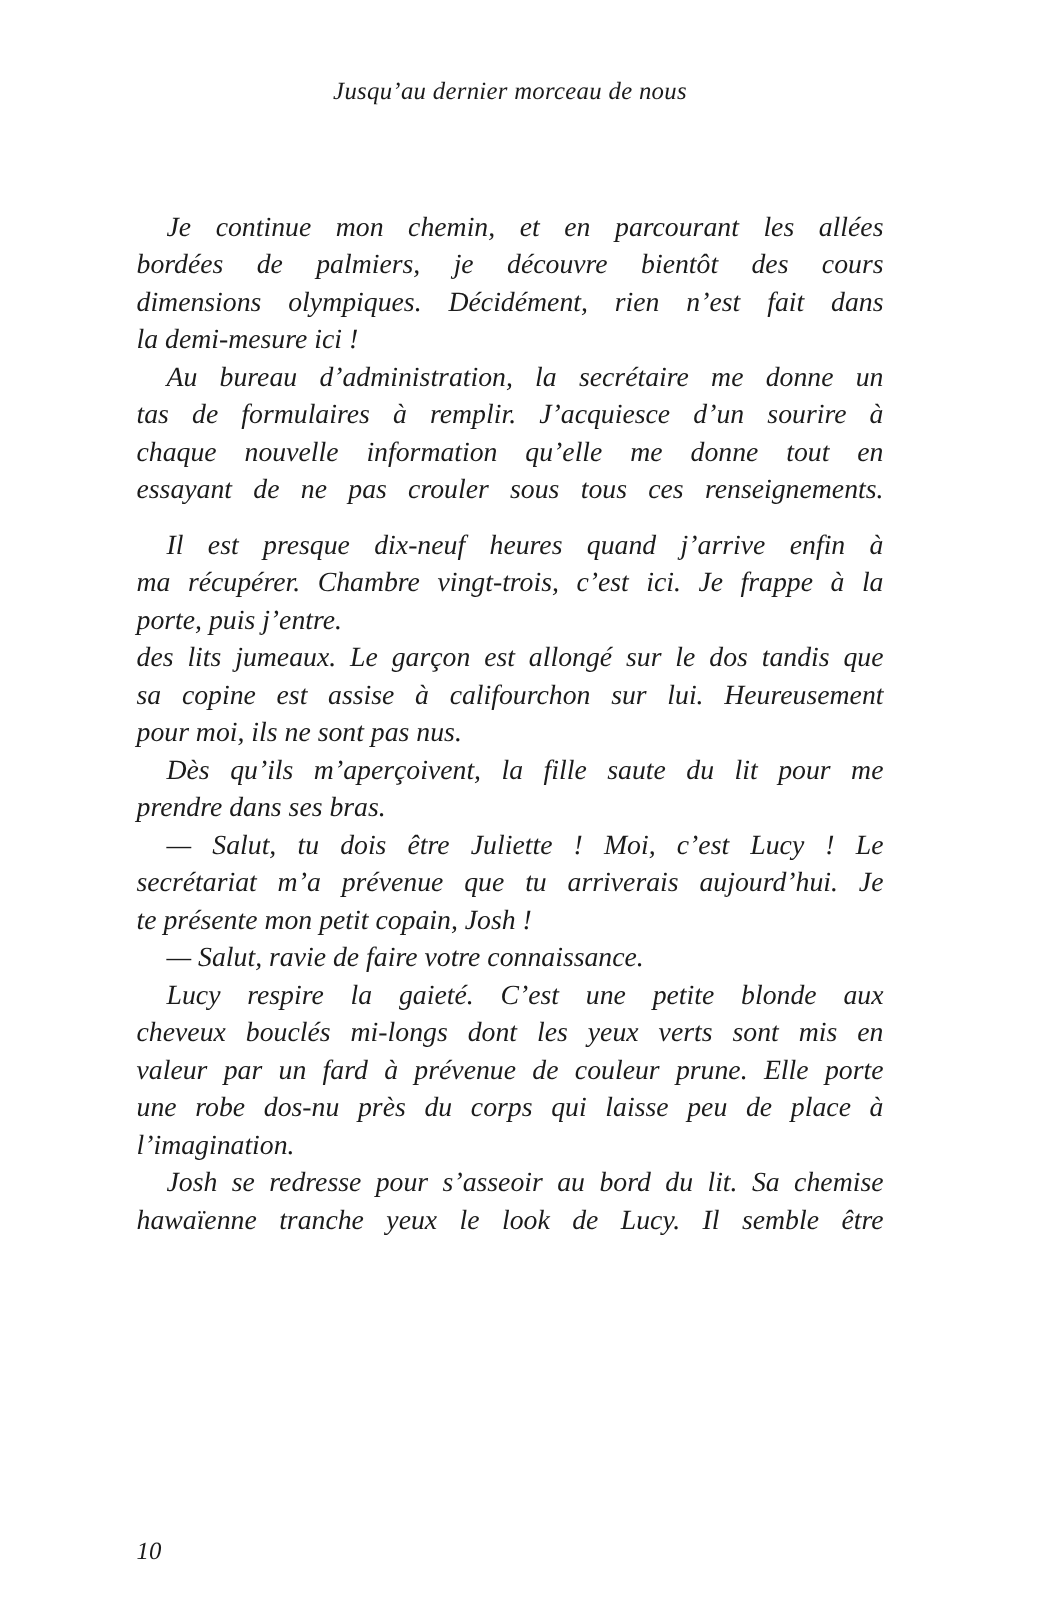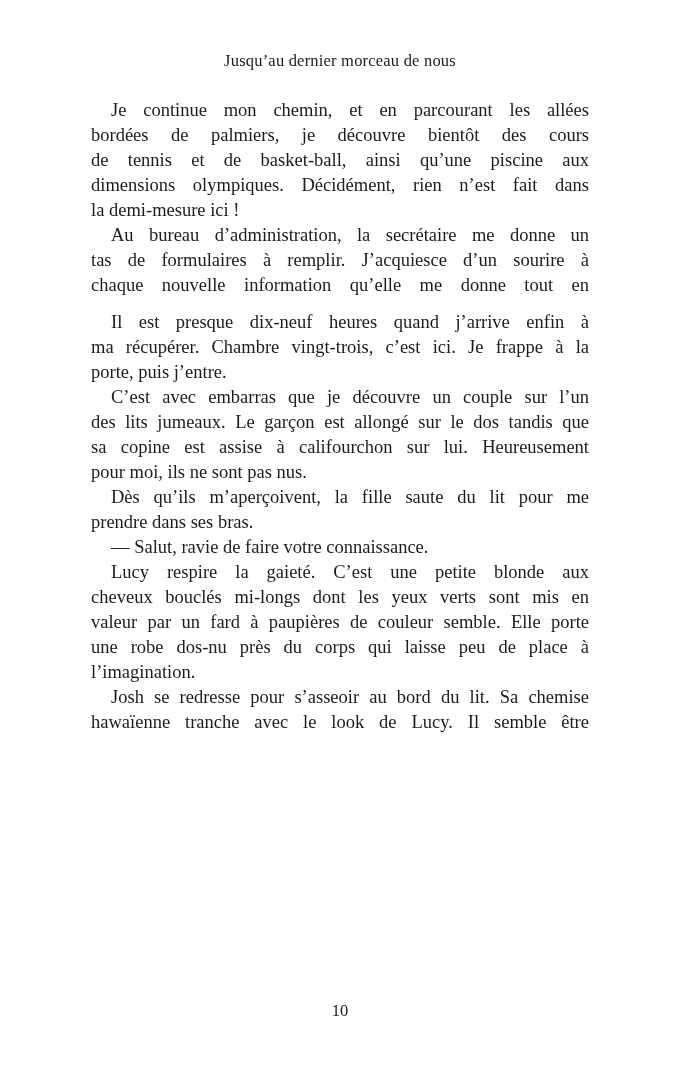--- a/index.html
+++ b/index.html
@@ -8,108 +8,112 @@
     background: #ffffff;
   }
   .page {
     position: relative;
     width: 700px;
     height: 1080px;
     background: #ffffff;
     font-family: "Liberation Serif", serif;
     color: #1b1b1b;
     overflow: hidden;
+    font-style: italic;
   }
   .column {
     position: absolute;
     left: 91px;
     top: 0;
     width: 498px;
     height: 1080px;
   }
   .running-header {
     margin-top: 51px;
     text-align: center;
     font-size: 16.5px;
     line-height: 19px;
     letter-spacing: 0.2px;
     white-space: nowrap;
   }
   .body-text {
-    margin-top: 28px;
+    margin-top: 70px;
     font-size: 18.5px;
     line-height: 25px;
   }
   .paragraph { margin: 0; }
   .paragraph.section-break { margin-top: 12px; }
   .line {
     text-align: justify;
     text-align-last: justify;
   }
   .line.last {
     text-align: right;
     text-align-last: left;
   }
   .line.first {
     text-indent: 20px;
   }
   .folio {
     position: absolute;
-    top: 1001px;
+    top: 1024px;
     left: 0;
     width: 100%;
-    text-align: center;
     font-size: 16.5px;
     line-height: 19px;
   }
 </style>
 </head>
 <body>
 
 <div class="page">
   <div class="column">
     <div class="running-header">Jusqu’au dernier morceau de nous</div>
     <div class="body-text">
         <div class="paragraph">
           <div class="line first">Je continue mon chemin, et en parcourant les allées</div>
           <div class="line">bordées de palmiers, je découvre bientôt des cours</div>
-          <div class="line">de tennis et de basket-ball, ainsi qu’une piscine aux</div>
           <div class="line">dimensions olympiques. Décidément, rien n’est fait dans</div>
           <div class="line last">la demi-mesure ici !</div>
         </div>
         <div class="paragraph">
           <div class="line first">Au bureau d’administration, la secrétaire me donne un</div>
           <div class="line">tas de formulaires à remplir. J’acquiesce d’un sourire à</div>
           <div class="line">chaque nouvelle information qu’elle me donne tout en</div>
+          <div class="line">essayant de ne pas crouler sous tous ces renseignements.</div>
         </div>
         <div class="paragraph section-break">
           <div class="line first">Il est presque dix-neuf heures quand j’arrive enfin à</div>
           <div class="line">ma récupérer. Chambre vingt-trois, c’est ici. Je frappe à la</div>
           <div class="line last">porte, puis j’entre.</div>
         </div>
         <div class="paragraph">
-          <div class="line first">C’est avec embarras que je découvre un couple sur l’un</div>
           <div class="line">des lits jumeaux. Le garçon est allongé sur le dos tandis que</div>
           <div class="line">sa copine est assise à califourchon sur lui. Heureusement</div>
           <div class="line last">pour moi, ils ne sont pas nus.</div>
         </div>
         <div class="paragraph">
           <div class="line first">Dès qu’ils m’aperçoivent, la fille saute du lit pour me</div>
           <div class="line last">prendre dans ses bras.</div>
         </div>
         <div class="paragraph">
+          <div class="line first">— Salut, tu dois être Juliette ! Moi, c’est Lucy ! Le</div>
+          <div class="line">secrétariat m’a prévenue que tu arriverais aujourd’hui. Je</div>
+          <div class="line last">te présente mon petit copain, Josh !</div>
+        </div>
+        <div class="paragraph">
           <div class="line first last">— Salut, ravie de faire votre connaissance.</div>
         </div>
         <div class="paragraph">
           <div class="line first">Lucy respire la gaieté. C’est une petite blonde aux</div>
           <div class="line">cheveux bouclés mi-longs dont les yeux verts sont mis en</div>
-          <div class="line">valeur par un fard à paupières de couleur semble. Elle porte</div>
+          <div class="line">valeur par un fard à prévenue de couleur prune. Elle porte</div>
           <div class="line">une robe dos-nu près du corps qui laisse peu de place à</div>
           <div class="line last">l’imagination.</div>
         </div>
         <div class="paragraph">
           <div class="line first">Josh se redresse pour s’asseoir au bord du lit. Sa chemise</div>
-          <div class="line">hawaïenne tranche avec le look de Lucy. Il semble être</div>
+          <div class="line">hawaïenne tranche yeux le look de Lucy. Il semble être</div>
         </div>
       </div>
     <div class="folio">10</div>
   </div>
 </div>
 
 </body></html>

